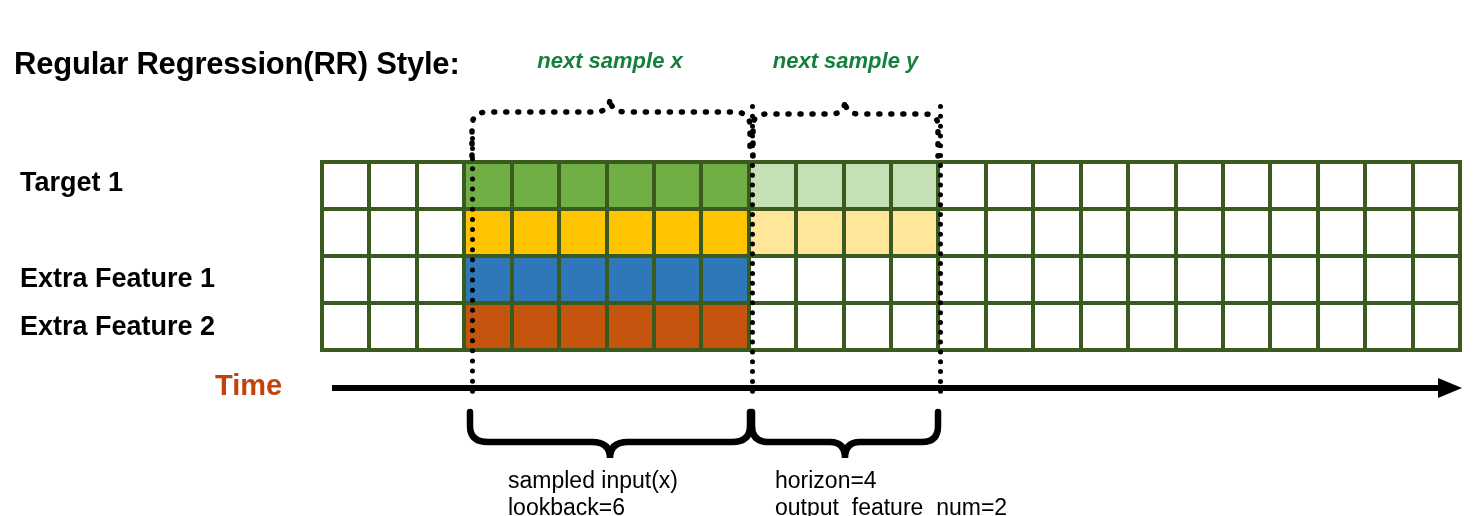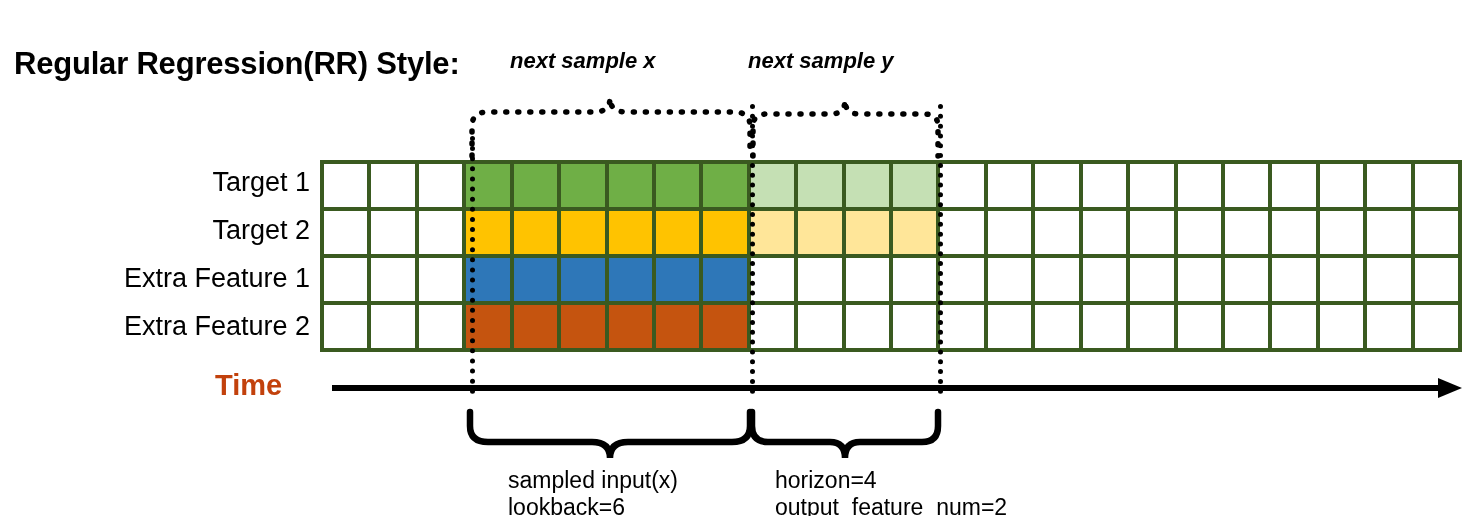--- a/index.html
+++ b/index.html
@@ -12,22 +12,22 @@
 
   
   .title{
     position:absolute;left:14px;top:2px;
     font-size:31px;font-weight:700;color:#000;
     letter-spacing:-0.2px;white-space:nowrap;
   }
 
   
   .row-label{
-    position:absolute;right:0;width:290px;text-align:right;
-    font-size:27px;font-weight:400;color:#000;white-space:nowrap;
+    position:absolute;right:0;width:290px;
+    font-size:27px;font-weight:700;color:#000;white-space:nowrap;
   }
   .rl-wrap{position:absolute;left:20px;top:0;width:290px;height:200px;}
 
   
   .grid{
     position:absolute;left:320px;top:116px;
     width:1142px;height:192px;
     background:#3A5A20;
     display:grid;
     grid-template-columns:repeat(24,1fr);
@@ -63,39 +63,38 @@
 
   
   .vguide{
     position:absolute;width:0;
     border-left:5px dotted #000;
   }
 
   
   .ann-top{
     position:absolute;font-size:22px;font-style:italic;
-    font-weight:600;color:#000000;white-space:nowrap;
+    font-weight:600;color:#15803d;white-space:nowrap;text-align:center;
   }
   .blk{
     position:absolute;font-size:23px;color:#000;
     line-height:27px;white-space:nowrap;
   }
   svg.ov{position:absolute;left:0;top:0;width:1476px;height:516px;
          pointer-events:none;overflow:visible;}
 </style>
 </head>
 <body>
 
 <div id="stage">
 
   <div class="title">Regular Regression(RR) Style:</div>
 
   <div class="rl-wrap">
     <div class="row-label" style="top:123px">Target 1</div>
-    <div class="row-label" style="top:171px">Target 2</div>
     <div class="row-label" style="top:219px">Extra Feature 1</div>
     <div class="row-label" style="top:267px">Extra Feature 2</div>
   </div>
 
   <div class="grid" id="grid">
       <div class="cell"></div>
       <div class="cell"></div>
       <div class="cell"></div>
       <div class="cell c-green"></div>
       <div class="cell c-green"></div>

